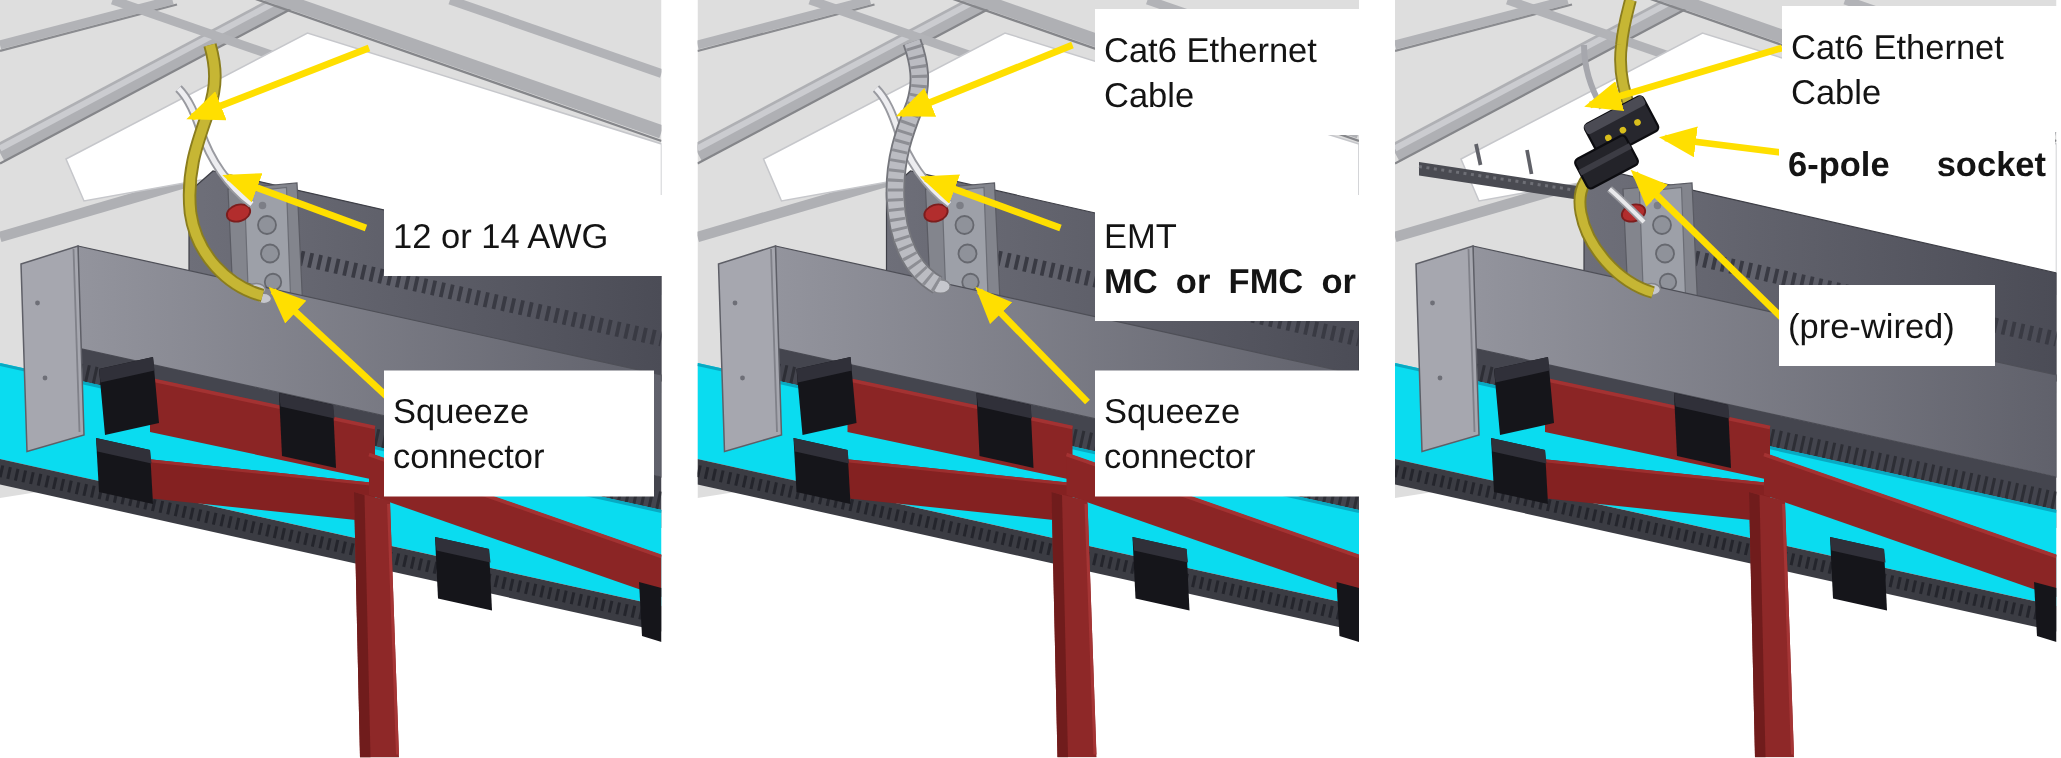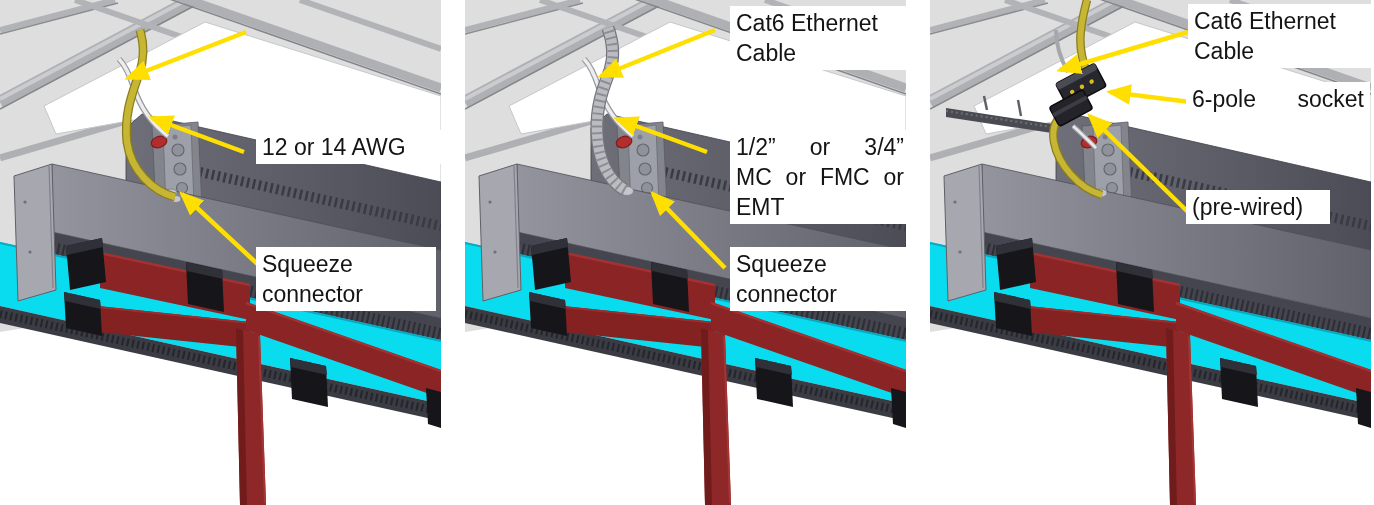--- a/index.html
+++ b/index.html
@@ -1,23 +1,23 @@
 <!DOCTYPE html>
 <html><head>
 <meta charset="utf-8">
 <style>
   html,body{margin:0;padding:0;background:#ffffff;}
   body{font-family:"Liberation Sans",sans-serif;}
   .figure-row{display:flex;gap:24px;width:1372px;height:505px;align-items:flex-start;}
   .panel{position:relative;width:441px;height:505px;flex:0 0 auto;}
   .panel svg{position:absolute;left:0;top:0;display:block;}
   .label{position:absolute;background:#ffffff;color:#141414;
-         font-size:23px;line-height:30px;padding:2px 6px;white-space:nowrap;}
+         font-size:23px;line-height:30px;padding:12px 6px;white-space:nowrap;}
   .label .ln{min-height:0;}
-  .label .ln.just{white-space:normal;text-align:justify;text-align-last:justify;}
+  .label .ln.just{white-space:normal;text-align:justify;text-align-last:justify;font-weight:bold;}
 </style>
 </head>
 <body>
 
 <div class="figure-row">
 
   <figure class="panel" style="margin:0">
     <svg width="441" height="505" viewBox="0 0 441 505">
       <defs>
         <linearGradient id="p1f" x1="0" y1="0" x2="1" y2="0">
@@ -214,23 +214,22 @@
         <line x1="242" y1="152" x2="152" y2="119" marker-end="url(#p2a)"></line>
         <line x1="260" y1="268" x2="188" y2="194" marker-end="url(#p2a)"></line>
       </g>
     </svg>
 
     <div class="label" style="left:265px;top:6px;width:172px">
       <div class="ln">Cat6 Ethernet</div>
       <div class="ln">Cable</div>
     </div>
     <div class="label" style="left:265px;top:130px;width:168px">
-      <div class="ln just">1/2” or 3/4”</div>
+      <div class="ln">EMT</div>
       <div class="ln just">MC or FMC or</div>
-      <div class="ln">EMT</div>
     </div>
     <div class="label" style="left:265px;top:247px;width:168px">
       <div class="ln">Squeeze</div>
       <div class="ln">connector</div>
     </div>
   </figure>
 
   <figure class="panel" style="margin:0">
     <svg width="441" height="505" viewBox="0 0 441 505">
       <defs>

